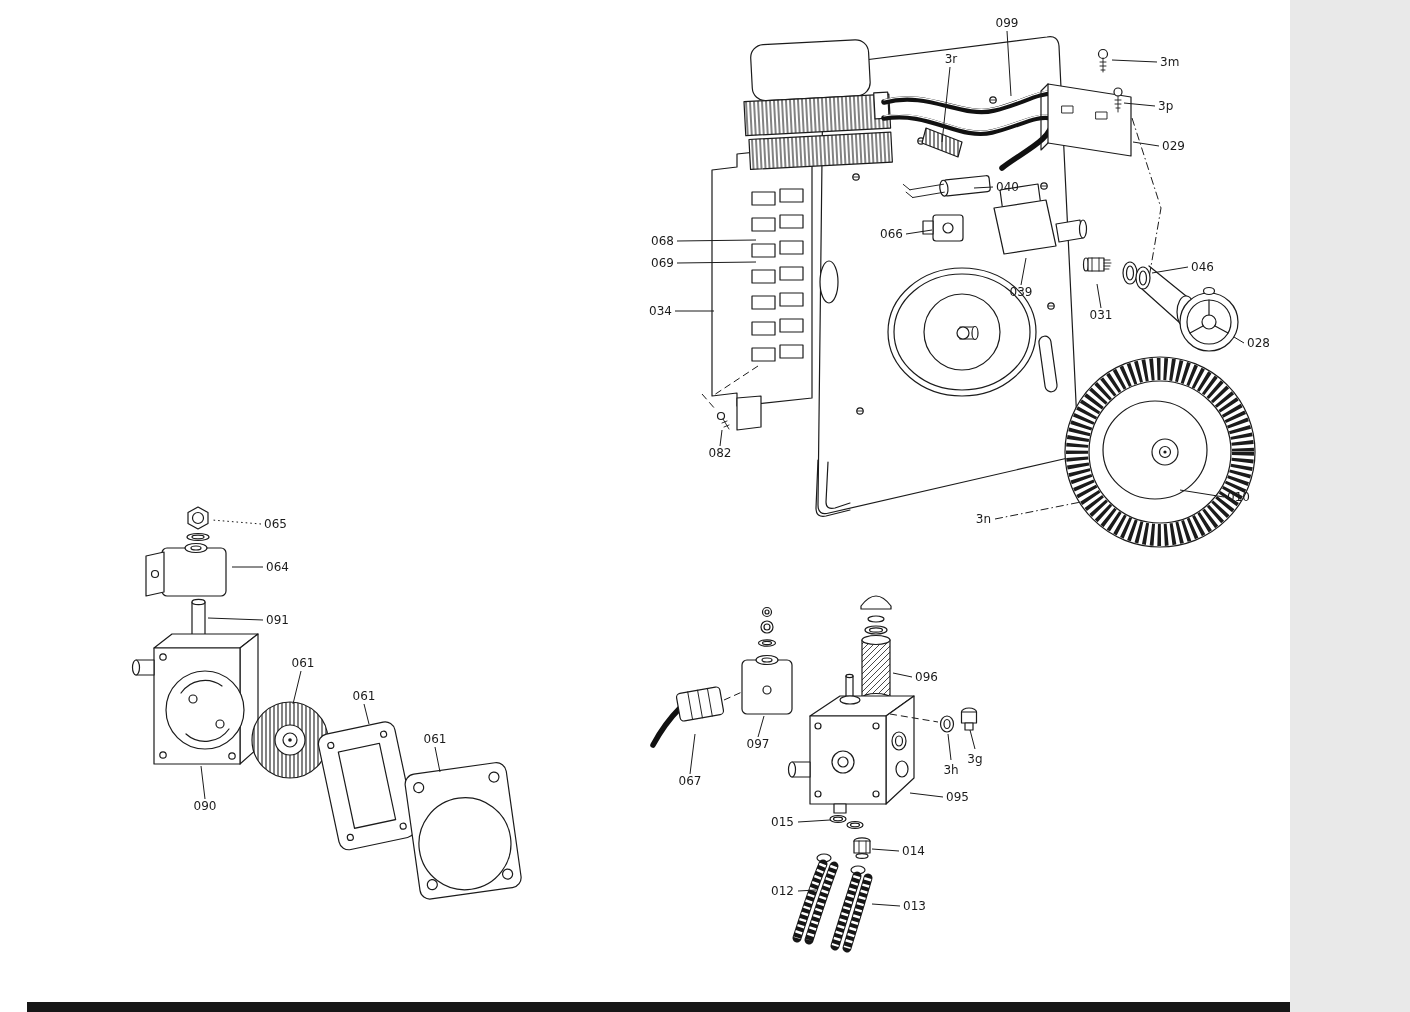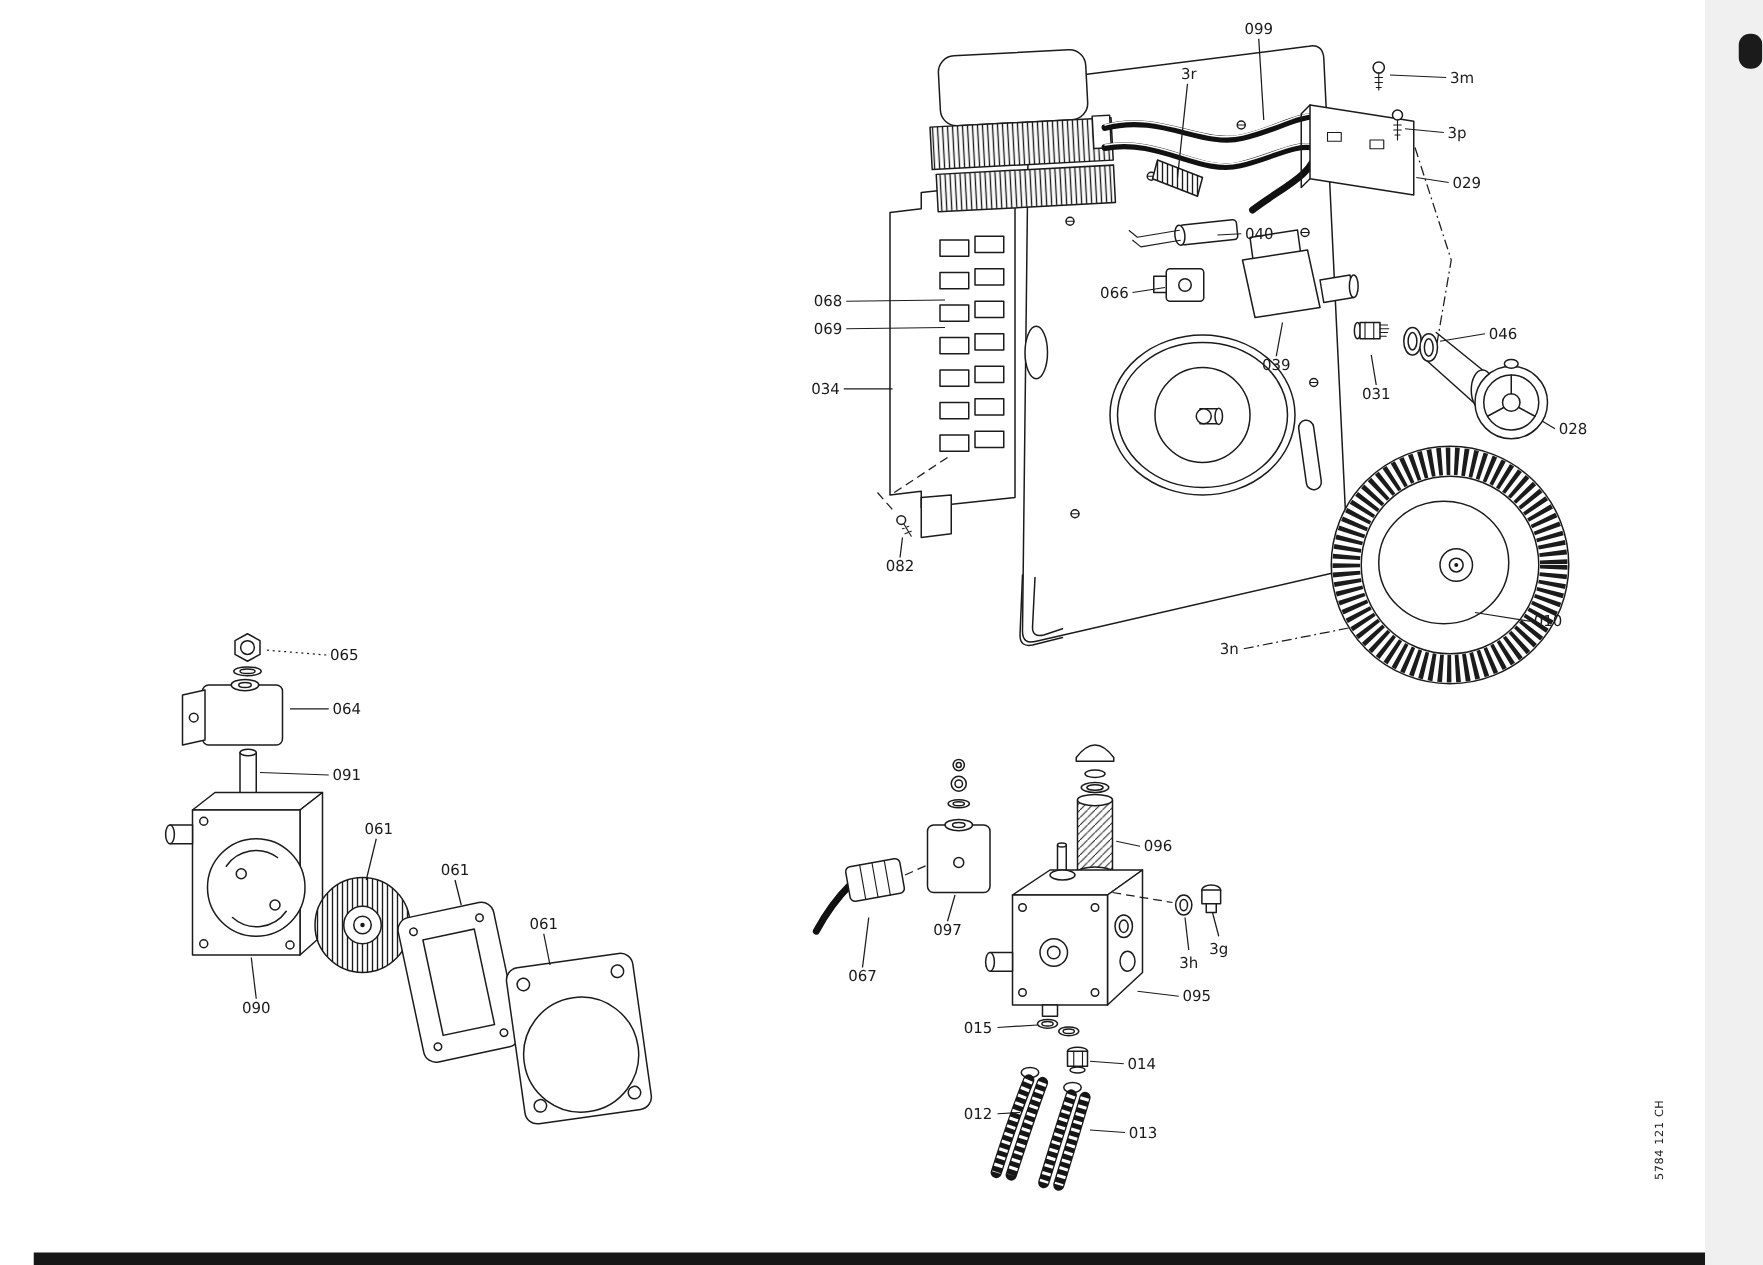--- a/index.html
+++ b/index.html
@@ -1,16 +1,16 @@
 <!DOCTYPE html>
 <html><head>
 <meta charset="utf-8">
 <style>
   html,body{margin:0;padding:0;background:#e9e9e9;}
-  .page{position:relative;width:1410px;height:1012px;background:#ffffff;overflow:hidden;
+  .page{position:relative;width:1290px;height:1012px;background:#ffffff;overflow:hidden;
         font-family:"DejaVu Sans",sans-serif;}
   svg{position:absolute;left:0;top:0;}
   .lbl{font-family:"DejaVu Sans",sans-serif;font-size:12px;fill:#1b1b1b;}
   .lbl-sm{font-size:9px;letter-spacing:0.5px;}
   .ln{fill:none;stroke:#1b1b1b;stroke-width:1.2;stroke-linecap:round;stroke-linejoin:round;}
   .fw{fill:#ffffff;stroke:#1b1b1b;stroke-width:1.2;stroke-linejoin:round;}
   .fb{fill:#1b1b1b;stroke:none;}
   .st{stroke:#1b1b1b;stroke-width:1.2;stroke-linejoin:round;}
   .thin{stroke-width:0.9;}
   .leader{stroke:#1b1b1b;stroke-width:1;fill:none;}

